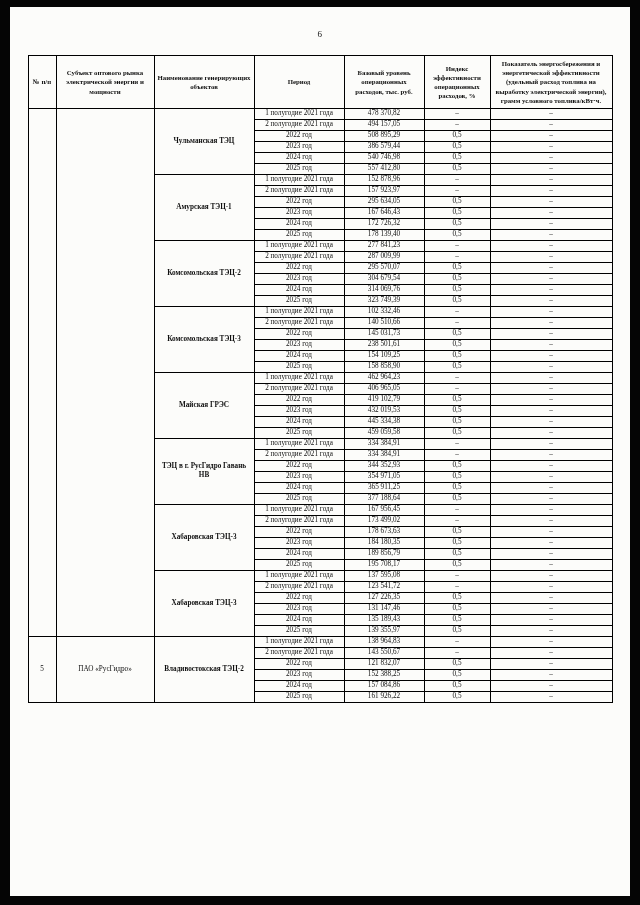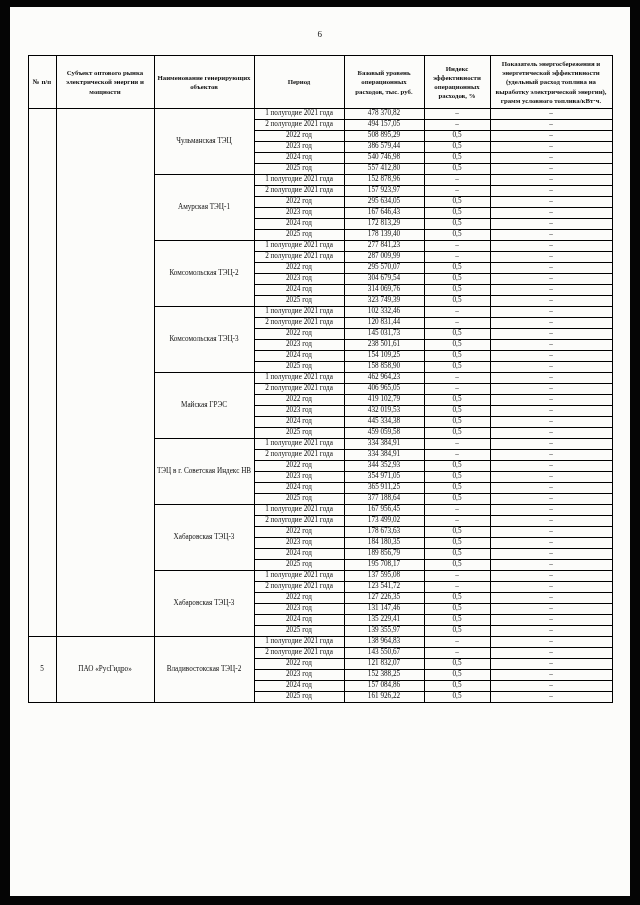--- a/index.html
+++ b/index.html
@@ -62,20 +62,21 @@
     padding: 0 2px;
   }
   td.cell-num, td.cell-subject {
     vertical-align: top;
     padding-top: 2px;
     font-size: 7.2px;
   }
   td.cell-plant {
     font-size: 7.2px;
     line-height: 9.5px;
+    font-weight: bold;
   }
   td.cell-period {
     white-space: nowrap;
   }
 </style>
 </head>
 <body>
 
 <div class="scan-frame">
   <div class="page">
@@ -161,21 +162,21 @@
             <td class="cell-indicator">–</td>
           </tr>
           <tr>
             <td class="cell-period">2023 год</td>
             <td class="cell-base">167 646,43</td>
             <td class="cell-index">0,5</td>
             <td class="cell-indicator">–</td>
           </tr>
           <tr>
             <td class="cell-period">2024 год</td>
-            <td class="cell-base">172 813,29</td>
+            <td class="cell-base">172 726,32</td>
             <td class="cell-index">0,5</td>
             <td class="cell-indicator">–</td>
           </tr>
           <tr>
             <td class="cell-period">2025 год</td>
             <td class="cell-base">178 139,40</td>
             <td class="cell-index">0,5</td>
             <td class="cell-indicator">–</td>
           </tr>
           <tr>
@@ -217,21 +218,21 @@
           </tr>
           <tr>
             <td rowspan="6" class="cell-plant">Комсомольская ТЭЦ-3</td>
             <td class="cell-period">1 полугодие 2021 года</td>
             <td class="cell-base">102 332,46</td>
             <td class="cell-index">–</td>
             <td class="cell-indicator">–</td>
           </tr>
           <tr>
             <td class="cell-period">2 полугодие 2021 года</td>
-            <td class="cell-base">120 831,44</td>
+            <td class="cell-base">140 510,66</td>
             <td class="cell-index">–</td>
             <td class="cell-indicator">–</td>
           </tr>
           <tr>
             <td class="cell-period">2022 год</td>
             <td class="cell-base">145 031,73</td>
             <td class="cell-index">0,5</td>
             <td class="cell-indicator">–</td>
           </tr>
           <tr>
@@ -283,21 +284,21 @@
             <td class="cell-index">0,5</td>
             <td class="cell-indicator">–</td>
           </tr>
           <tr>
             <td class="cell-period">2025 год</td>
             <td class="cell-base">459 059,58</td>
             <td class="cell-index">0,5</td>
             <td class="cell-indicator">–</td>
           </tr>
           <tr>
-            <td rowspan="6" class="cell-plant">ТЭЦ в г. Советская Индекс НВ</td>
+            <td rowspan="6" class="cell-plant">ТЭЦ в г. РусГидро Гавань НВ</td>
             <td class="cell-period">1 полугодие 2021 года</td>
             <td class="cell-base">334 384,91</td>
             <td class="cell-index">–</td>
             <td class="cell-indicator">–</td>
           </tr>
           <tr>
             <td class="cell-period">2 полугодие 2021 года</td>
             <td class="cell-base">334 384,91</td>
             <td class="cell-index">–</td>
             <td class="cell-indicator">–</td>
@@ -383,21 +384,21 @@
             <td class="cell-indicator">–</td>
           </tr>
           <tr>
             <td class="cell-period">2023 год</td>
             <td class="cell-base">131 147,46</td>
             <td class="cell-index">0,5</td>
             <td class="cell-indicator">–</td>
           </tr>
           <tr>
             <td class="cell-period">2024 год</td>
-            <td class="cell-base">135 229,41</td>
+            <td class="cell-base">135 189,43</td>
             <td class="cell-index">0,5</td>
             <td class="cell-indicator">–</td>
           </tr>
           <tr>
             <td class="cell-period">2025 год</td>
             <td class="cell-base">139 355,97</td>
             <td class="cell-index">0,5</td>
             <td class="cell-indicator">–</td>
           </tr>
           <tr>

